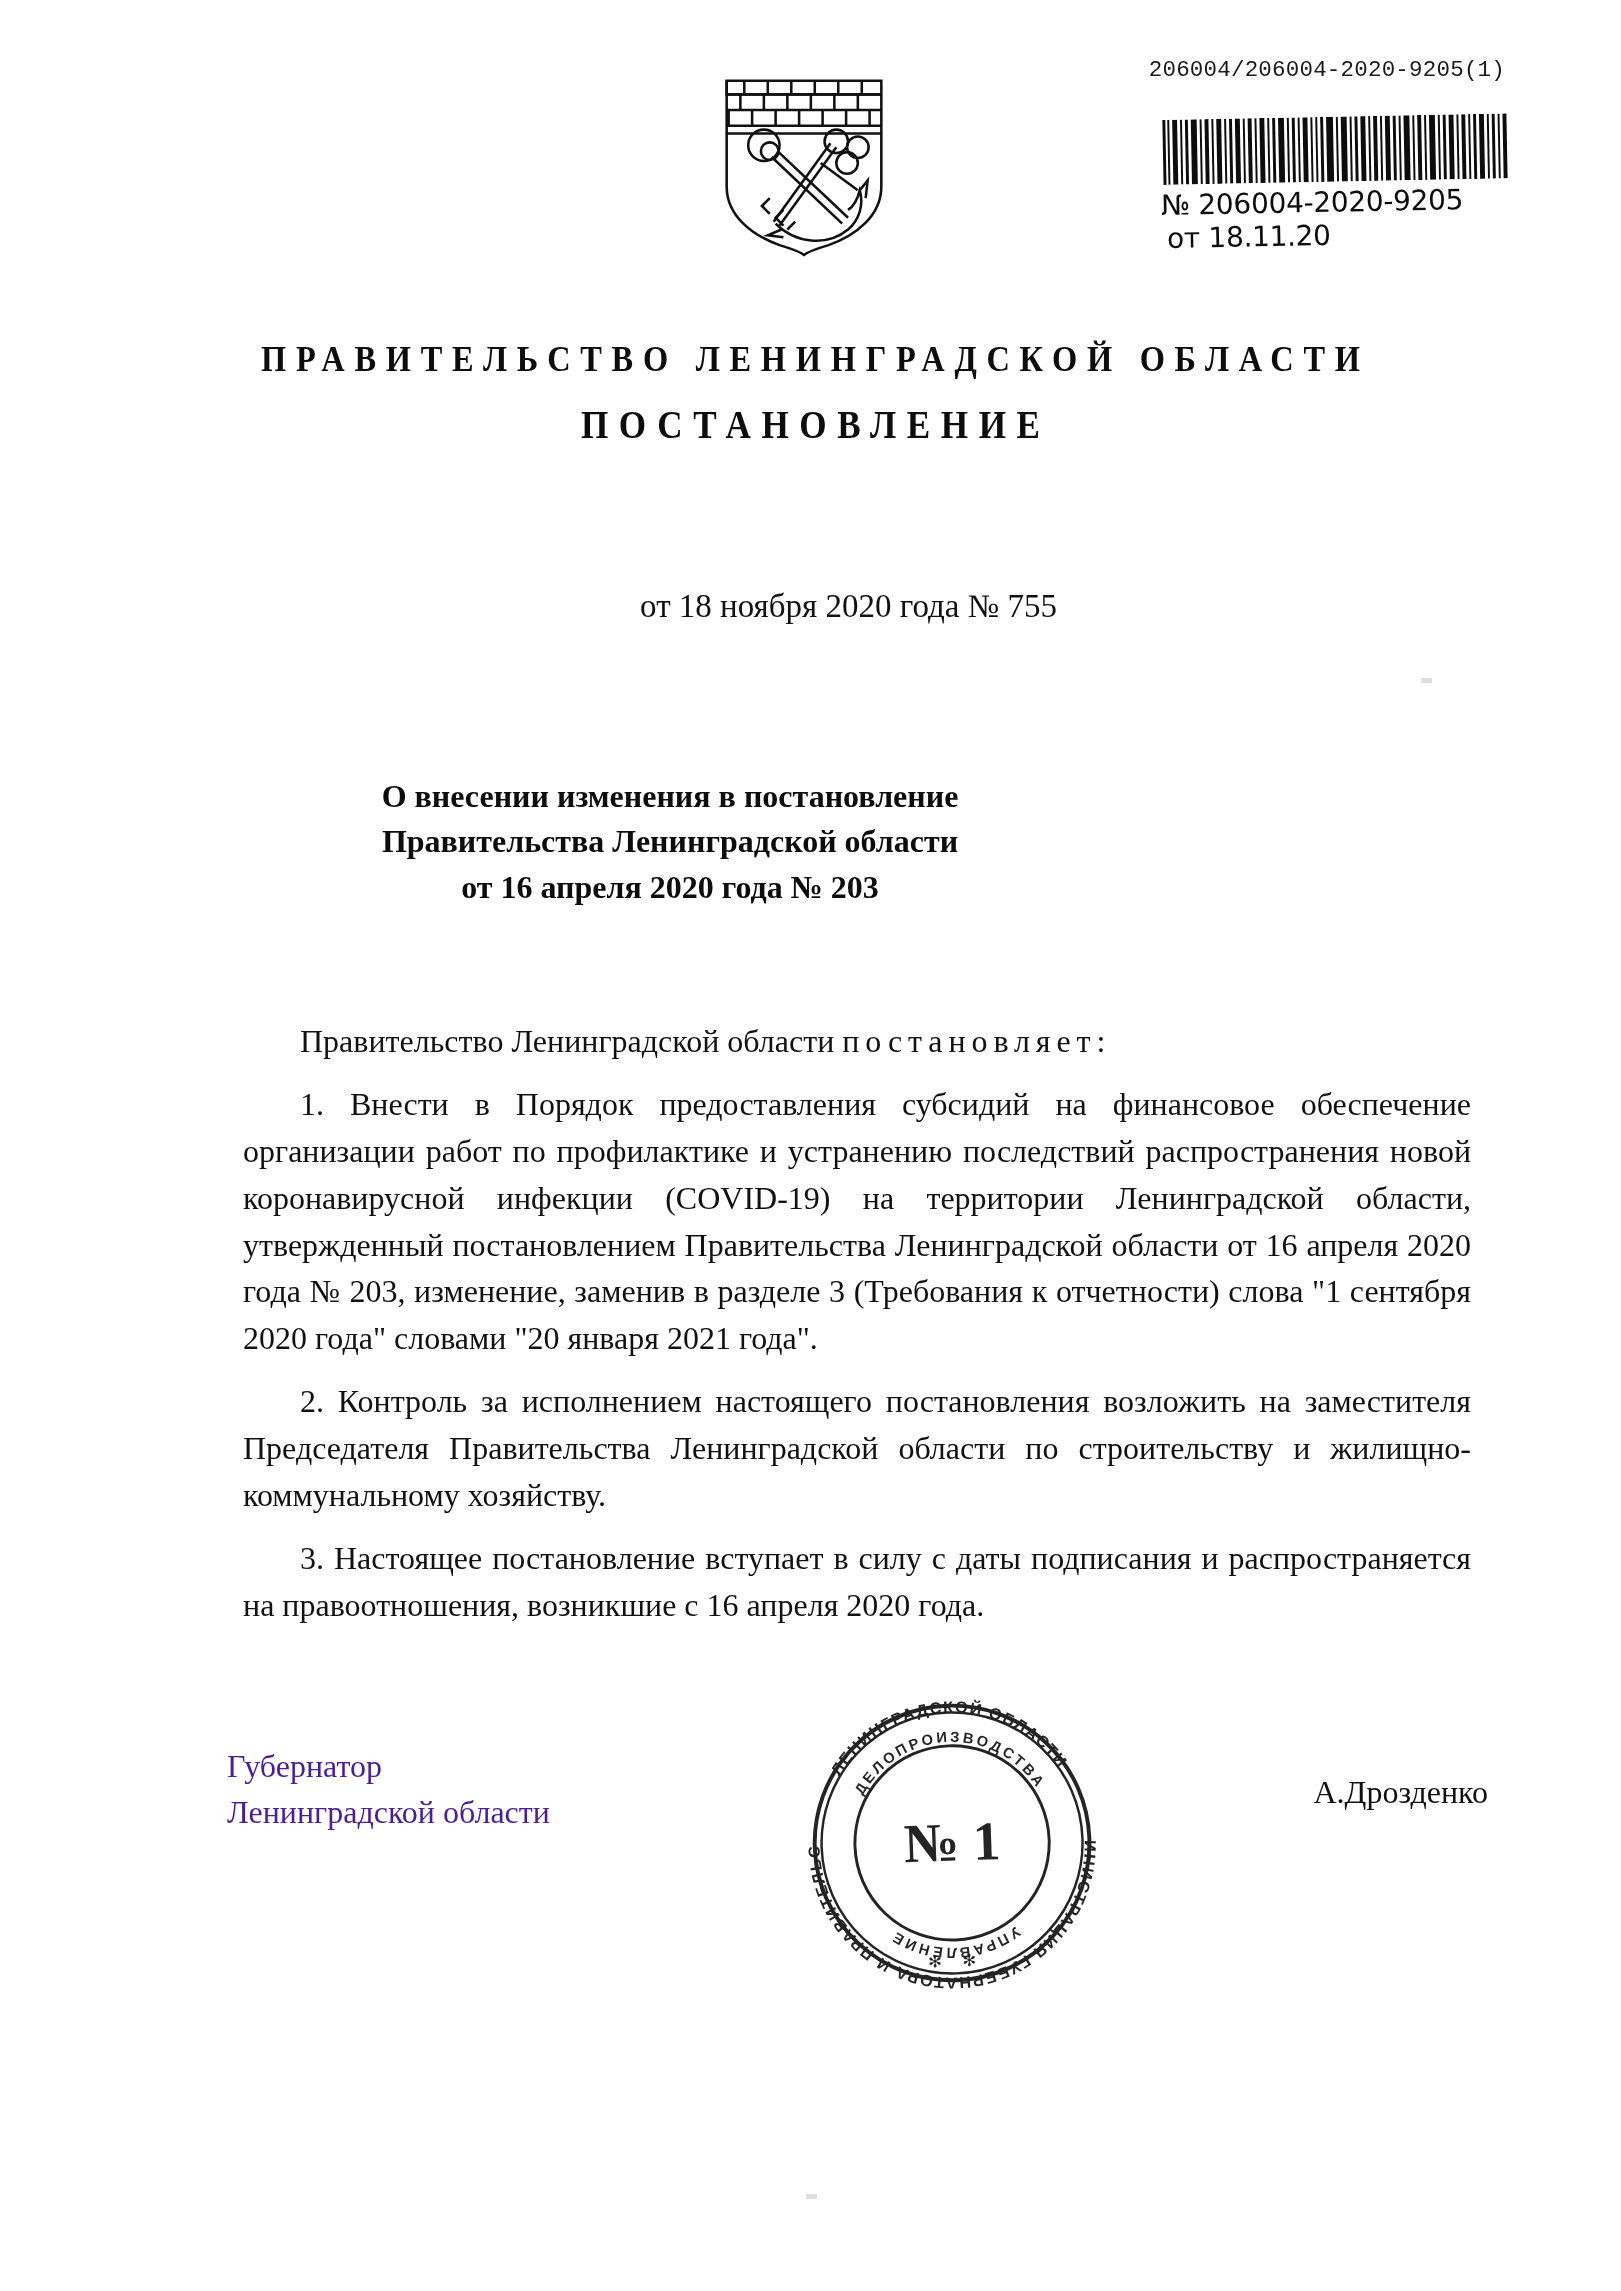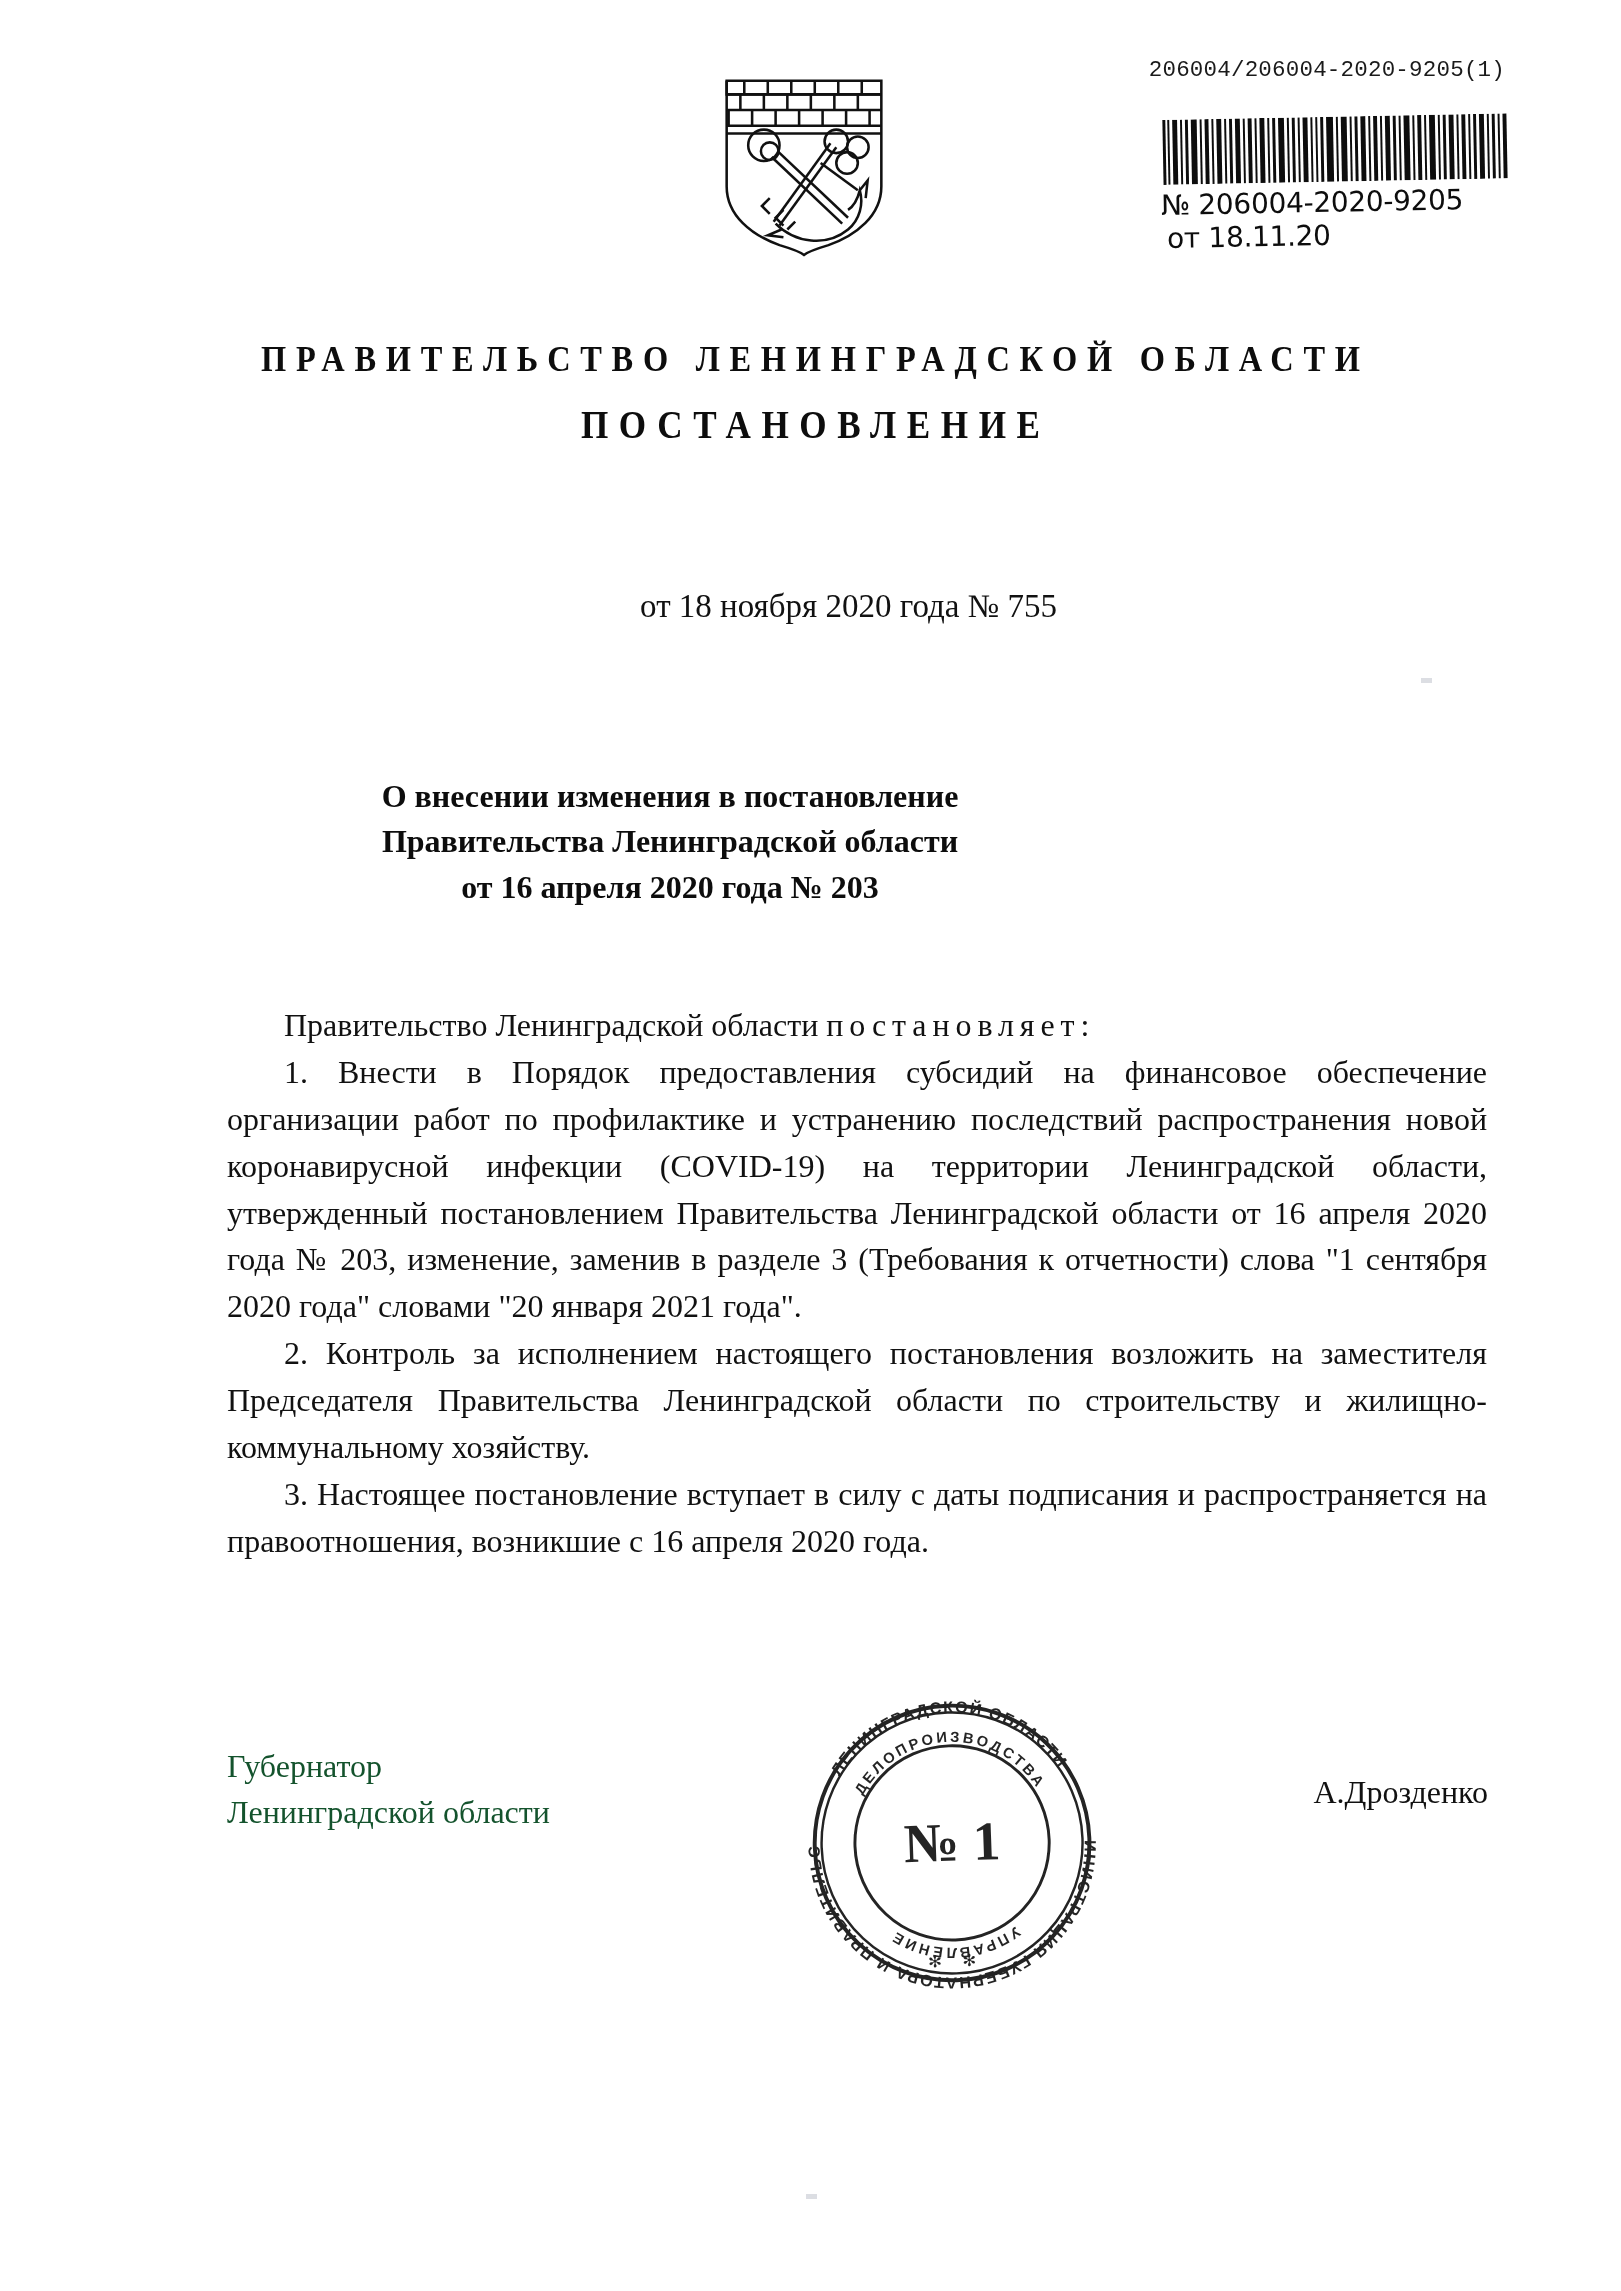--- a/index.html
+++ b/index.html
@@ -124,38 +124,38 @@
   .body {
     position: absolute;
     top: 1002px;
     left: 227px;
     width: 1260px;
     font-size: 32px;
     line-height: 1.465;
     color: #111;
   }
   .body p {
-    margin: 0;
+    margin: 16px;
     text-align: justify;
     text-indent: 57px;
     hyphens: none;
   }
   .body p:last-child { text-align: justify; }
   .spaced {
     letter-spacing: 5.9px;
   }
 
   
   .sign-title {
     position: absolute;
     top: 1743px;
     left: 227px;
     font-size: 32px;
     line-height: 1.44;
-    color: #14532d;
+    color: #4c1d95;
     white-space: pre-line;
   }
   .sign-name {
     position: absolute;
     top: 1774px;
     right: 133px;
     font-size: 32px;
     color: #111;
     white-space: nowrap;
   }

